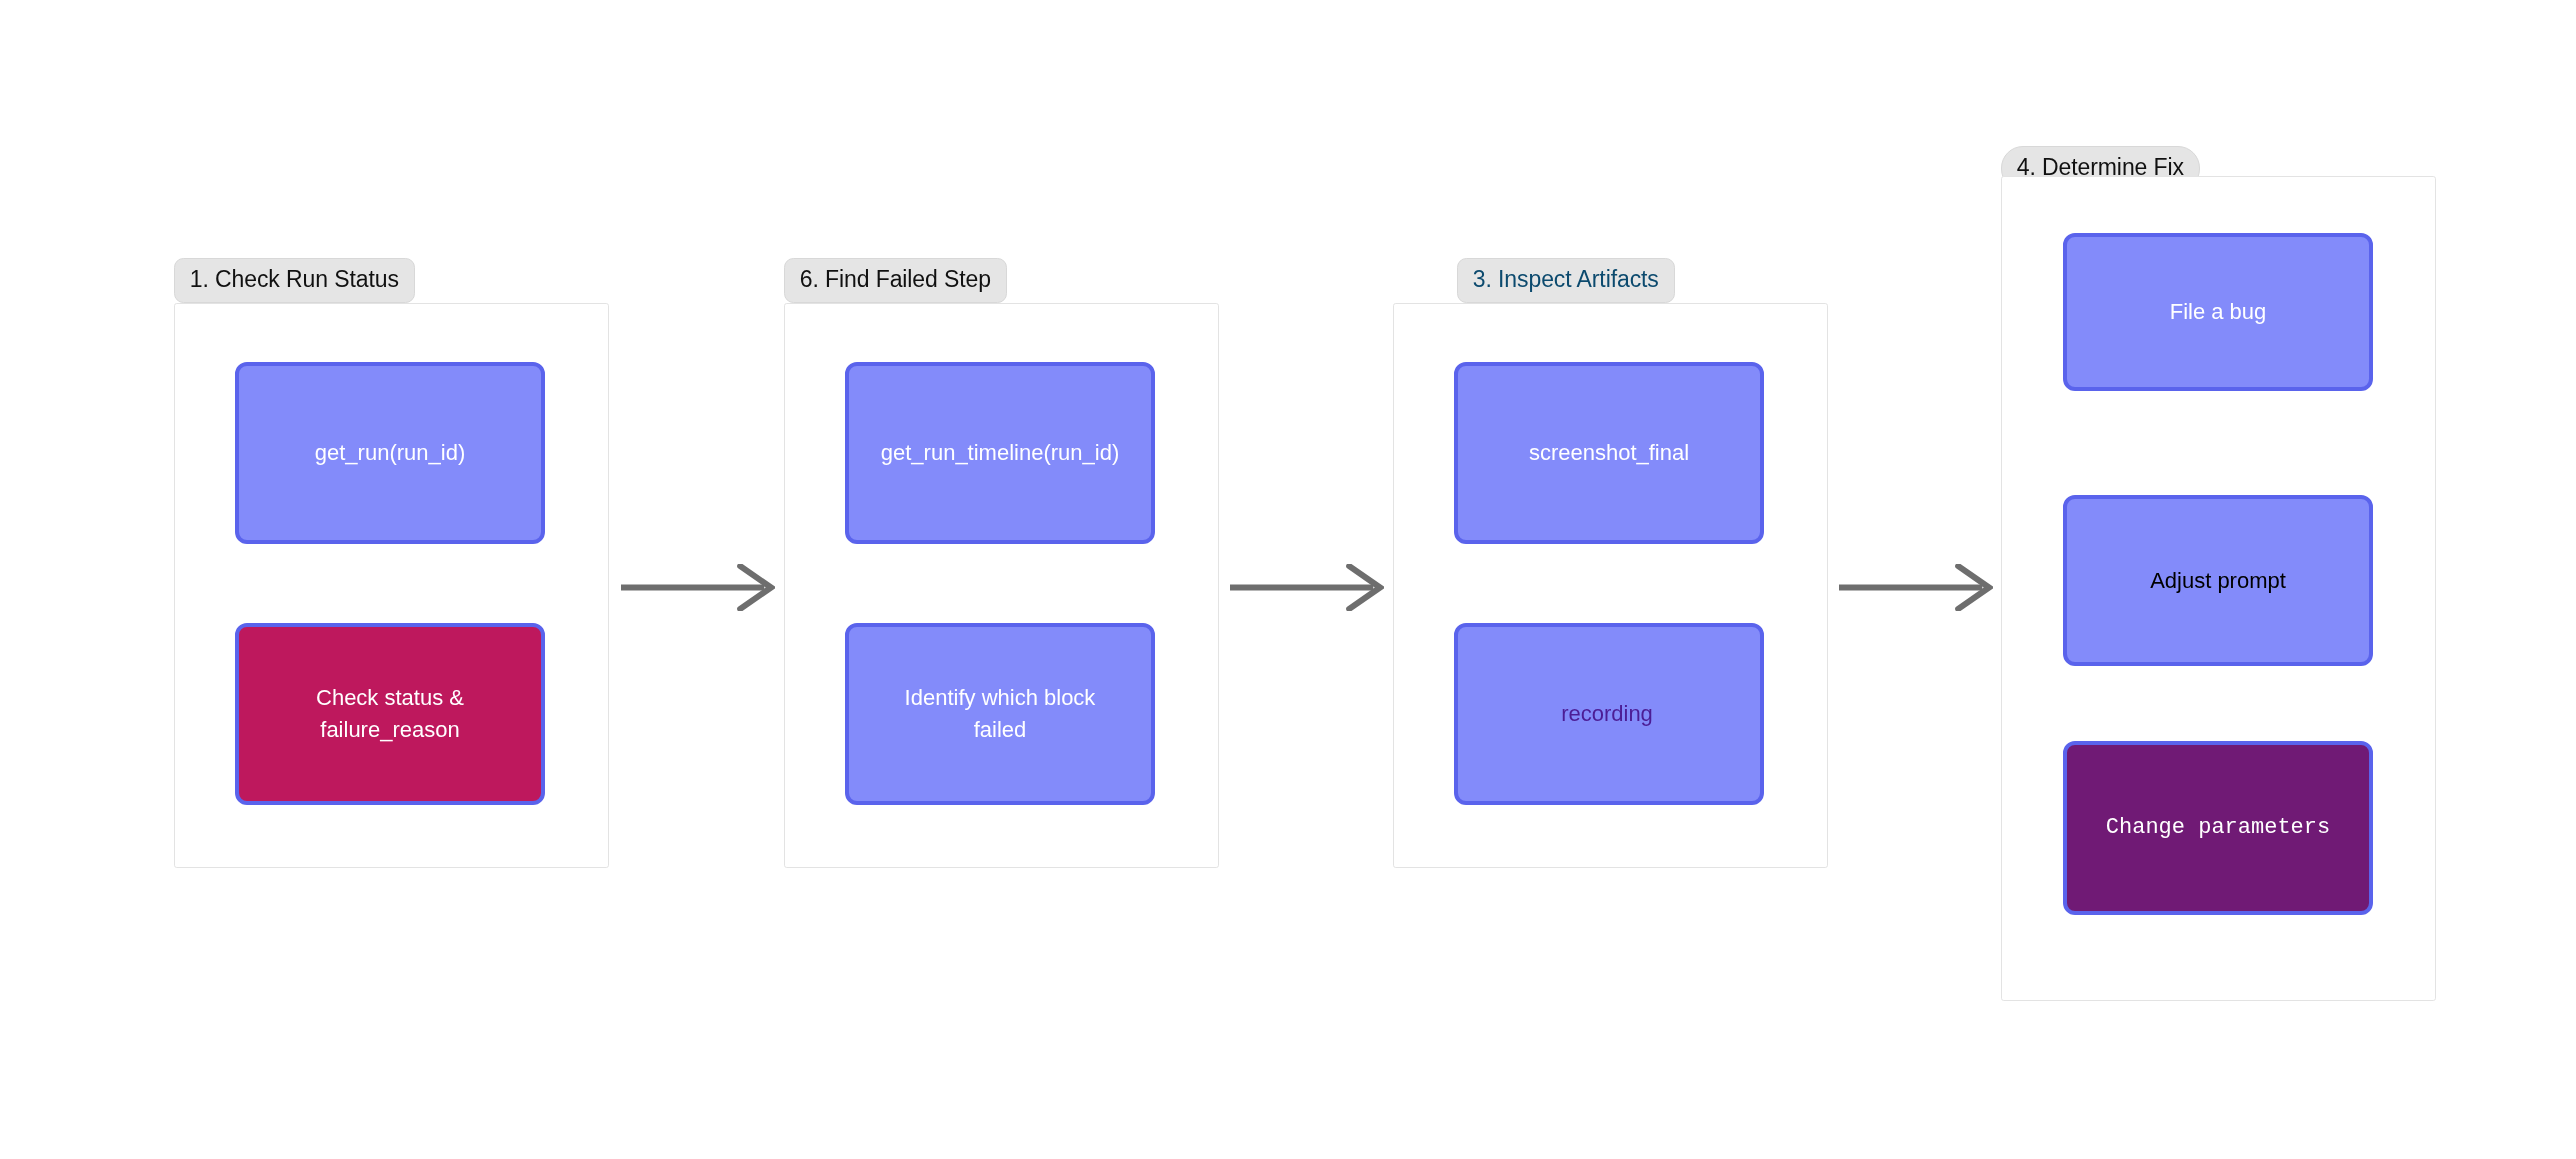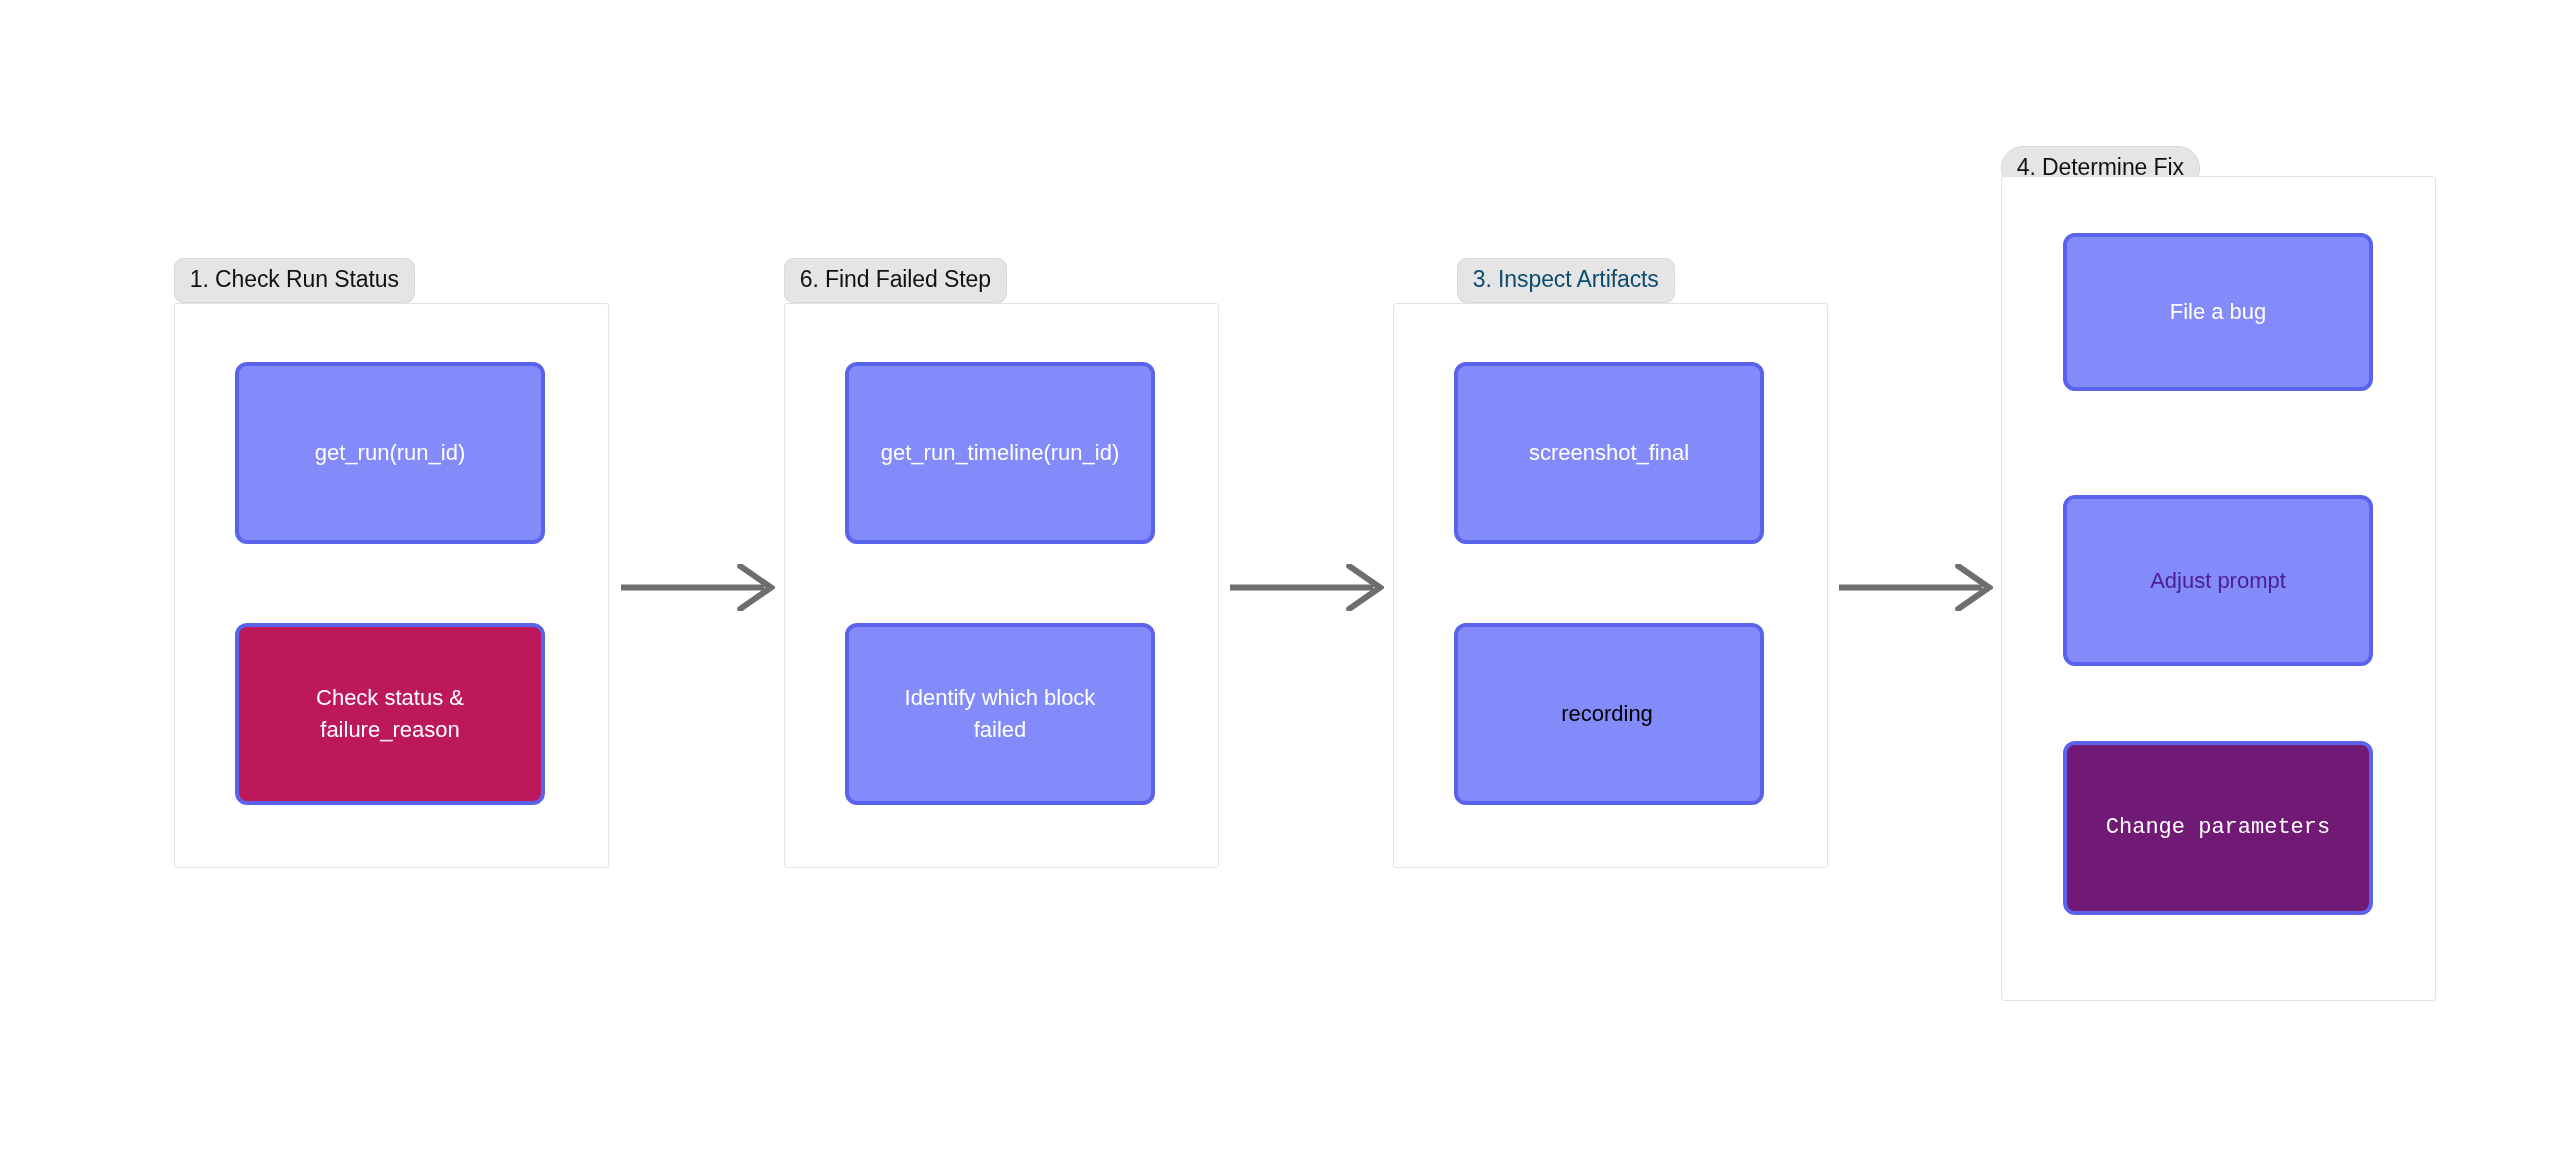--- a/index.html
+++ b/index.html
@@ -82,25 +82,25 @@
     <div class="node" style="left: 235px; top: 623px; width: 310px; height: 182px; background: #be185d; border-color: rgb(90, 99, 236); color: rgb(255, 255, 255);">Check status &amp;
 failure_reason</div>
     <div class="group-label" style="left: 784px; top: 258px; background: rgb(229, 229, 229); border-color: rgb(216, 216, 216); color: rgb(17, 17, 17);">6. Find Failed Step</div>
     <div class="group" style="left: 784px; top: 303px; width: 435px; height: 565px; border-color: rgb(227, 227, 227);"></div>
     <div class="node" style="left: 845px; top: 362px; width: 310px; height: 182px; background: rgb(131, 139, 250); border-color: rgb(90, 99, 236); color: rgb(255, 255, 255);">get_run_timeline(run_id)</div>
     <div class="node" style="left: 845px; top: 623px; width: 310px; height: 182px; background: rgb(131, 139, 250); border-color: rgb(90, 99, 236); color: rgb(255, 255, 255);">Identify which block
 failed</div>
     <div class="group-label" style="left: 1457px; top: 258px; background: rgb(229, 229, 229); border-color: rgb(216, 216, 216); color: #0c4a6e;">3. Inspect Artifacts</div>
     <div class="group" style="left: 1393px; top: 303px; width: 435px; height: 565px; border-color: rgb(227, 227, 227);"></div>
     <div class="node" style="left: 1454px; top: 362px; width: 310px; height: 182px; background: rgb(131, 139, 250); border-color: rgb(90, 99, 236); color: rgb(255, 255, 255);">screenshot_final</div>
-    <div class="node" style="left: 1454px; top: 623px; width: 310px; height: 182px; background: rgb(131, 139, 250); border-color: rgb(90, 99, 236); color: #000000; padding-left: 8px;">recording</div>
+    <div class="node" style="left: 1454px; top: 623px; width: 310px; height: 182px; background: rgb(131, 139, 250); border-color: rgb(90, 99, 236); color: #4c1d95; padding-left: 8px;">recording</div>
     <div class="group-label" style="left: 2001px; top: 146px; background: rgb(229, 229, 229); border-color: rgb(216, 216, 216); color: rgb(17, 17, 17); border-radius: 22px;">4. Determine Fix</div>
     <div class="group" style="left: 2001px; top: 176px; width: 435px; height: 825px; border-color: rgb(227, 227, 227);"></div>
     <div class="node" style="left: 2063px; top: 233px; width: 310px; height: 158px; background: rgb(131, 139, 250); border-color: rgb(90, 99, 236); color: rgb(255, 255, 255);">File a bug</div>
-    <div class="node" style="left: 2063px; top: 495px; width: 310px; height: 171px; background: rgb(131, 139, 250); border-color: rgb(90, 99, 236); color: #4c1d95;">Adjust prompt</div>
+    <div class="node" style="left: 2063px; top: 495px; width: 310px; height: 171px; background: rgb(131, 139, 250); border-color: rgb(90, 99, 236); color: #000000;">Adjust prompt</div>
     <div class="node" style="left: 2063px; top: 741px; width: 310px; height: 174px; background: #701a75; border-color: rgb(90, 99, 236); color: rgb(255, 255, 255); font-family: Liberation Mono, monospace;">Change parameters</div>
     <div class="arrow" style="left: 621px; top: 564px; width: 154px; height: 47px;">
       <svg width="154" height="47" viewBox="0 0 230 70">
         <line x1="0" y1="35" x2="214" y2="35" stroke="#6e6e6e" stroke-width="9"></line>
         <polyline points="178,3 224,35 178,67" fill="none" stroke="#6e6e6e" stroke-width="9" stroke-linecap="round" stroke-linejoin="miter"></polyline>
       </svg>
     </div>
     <div class="arrow" style="left: 1230px; top: 564px; width: 154px; height: 47px;">
       <svg width="154" height="47" viewBox="0 0 230 70">
         <line x1="0" y1="35" x2="214" y2="35" stroke="#6e6e6e" stroke-width="9"></line>

